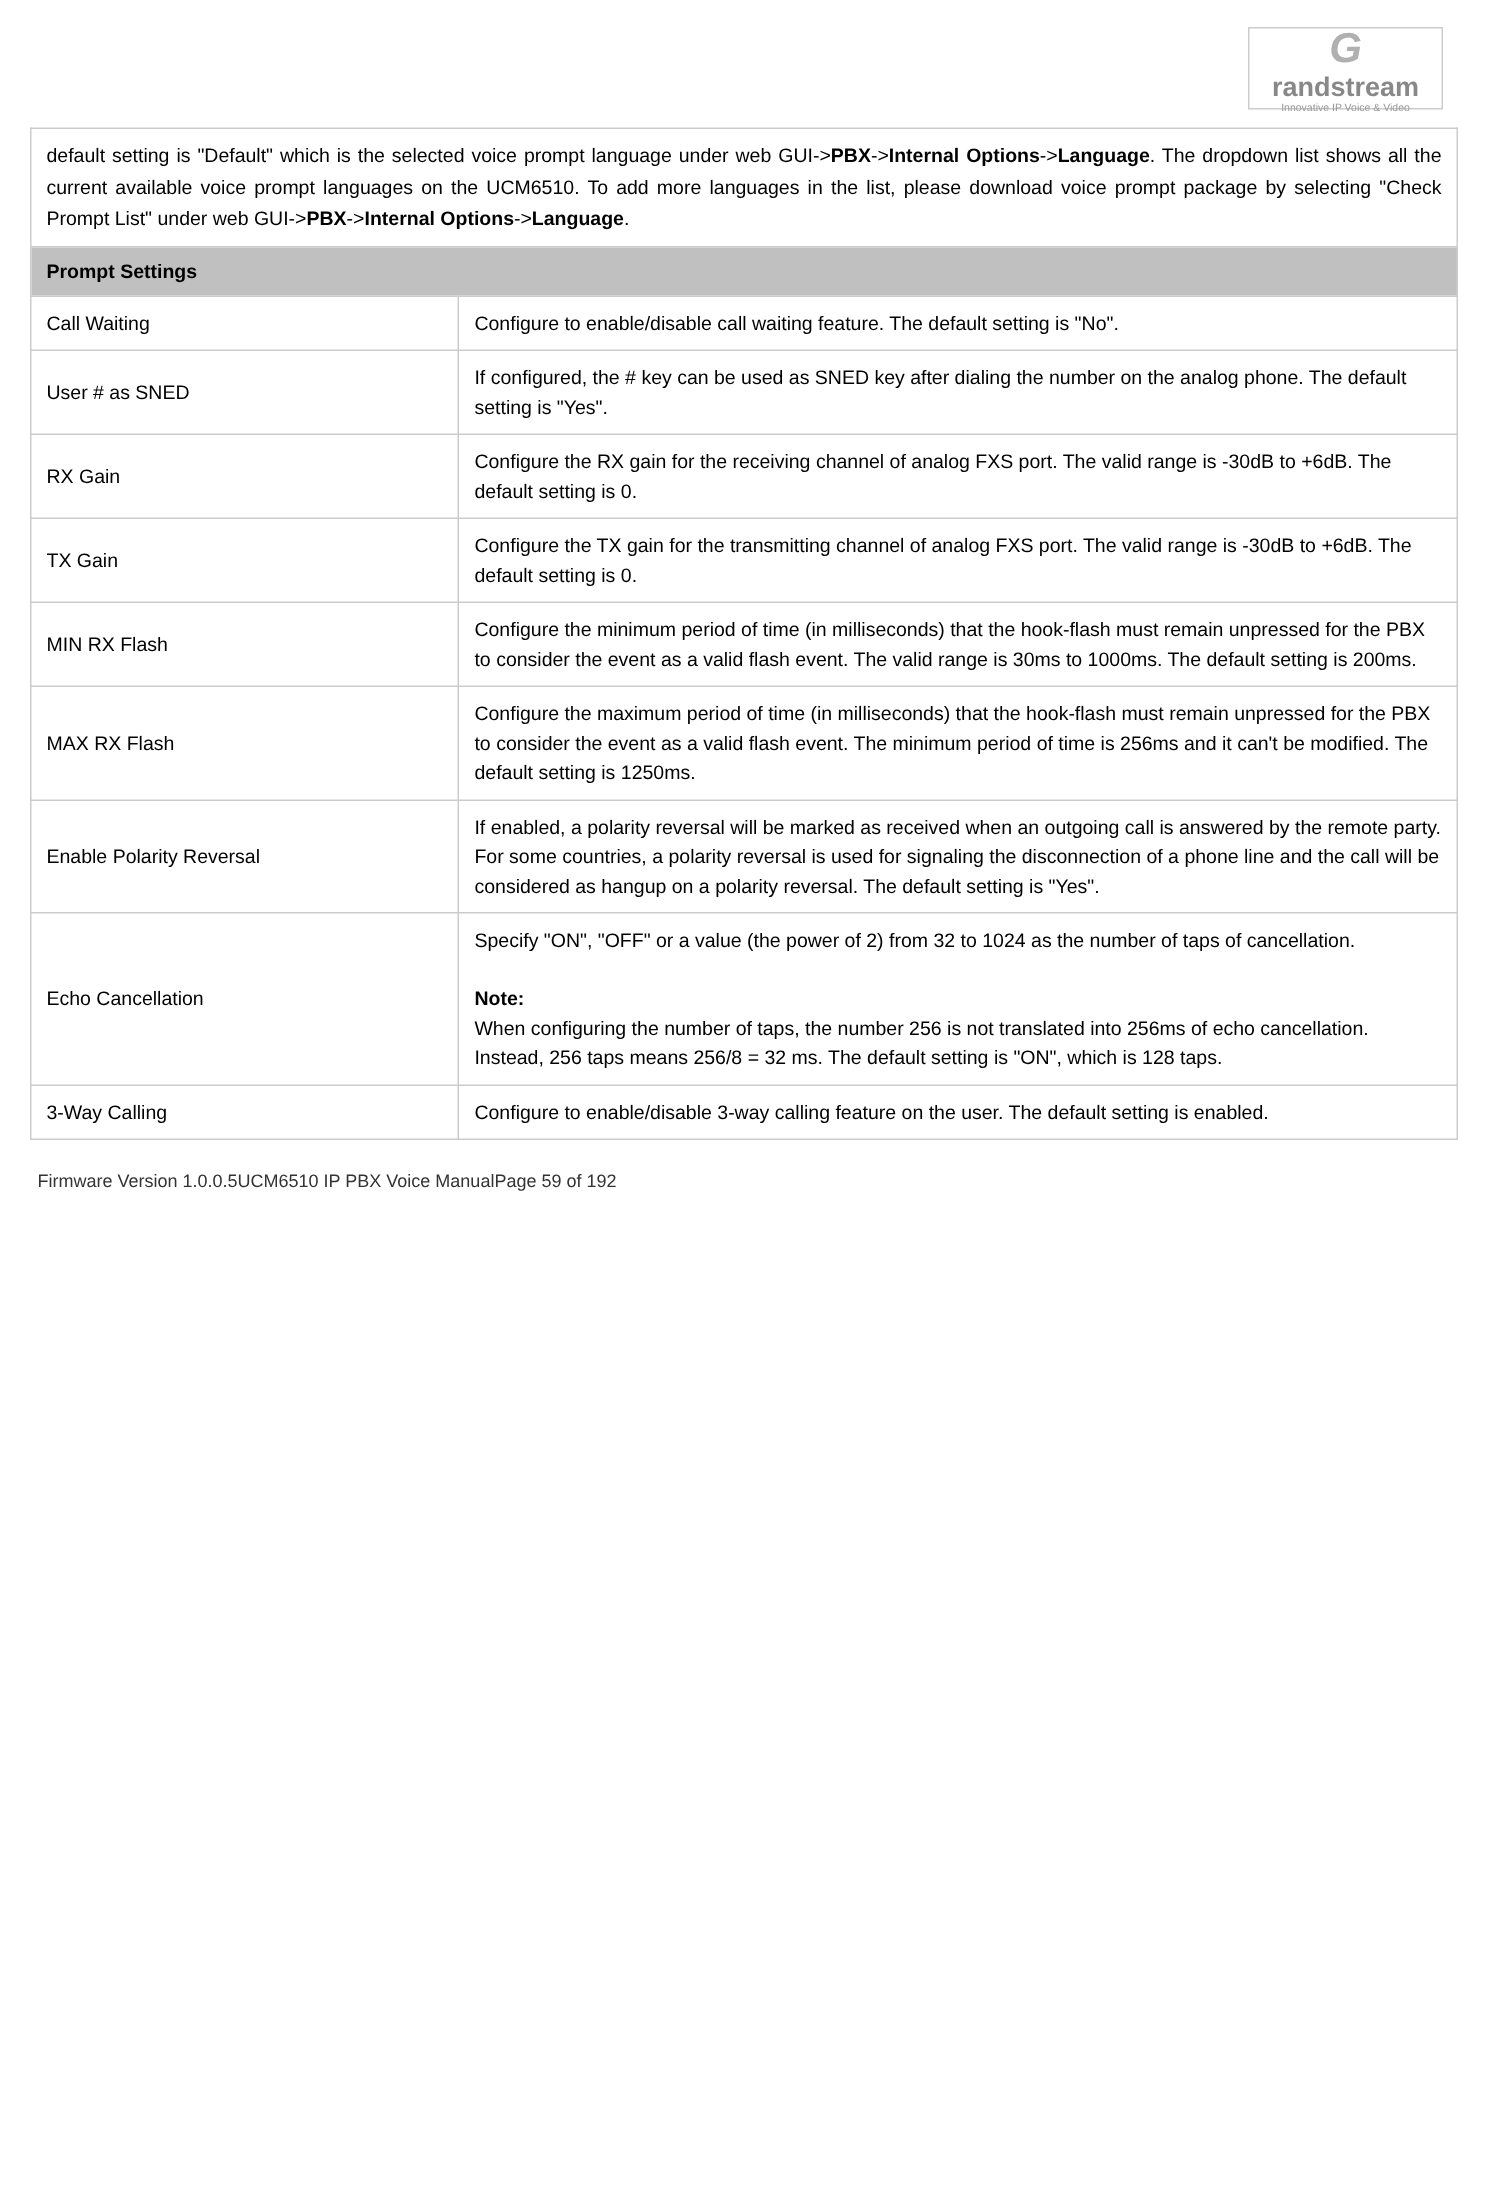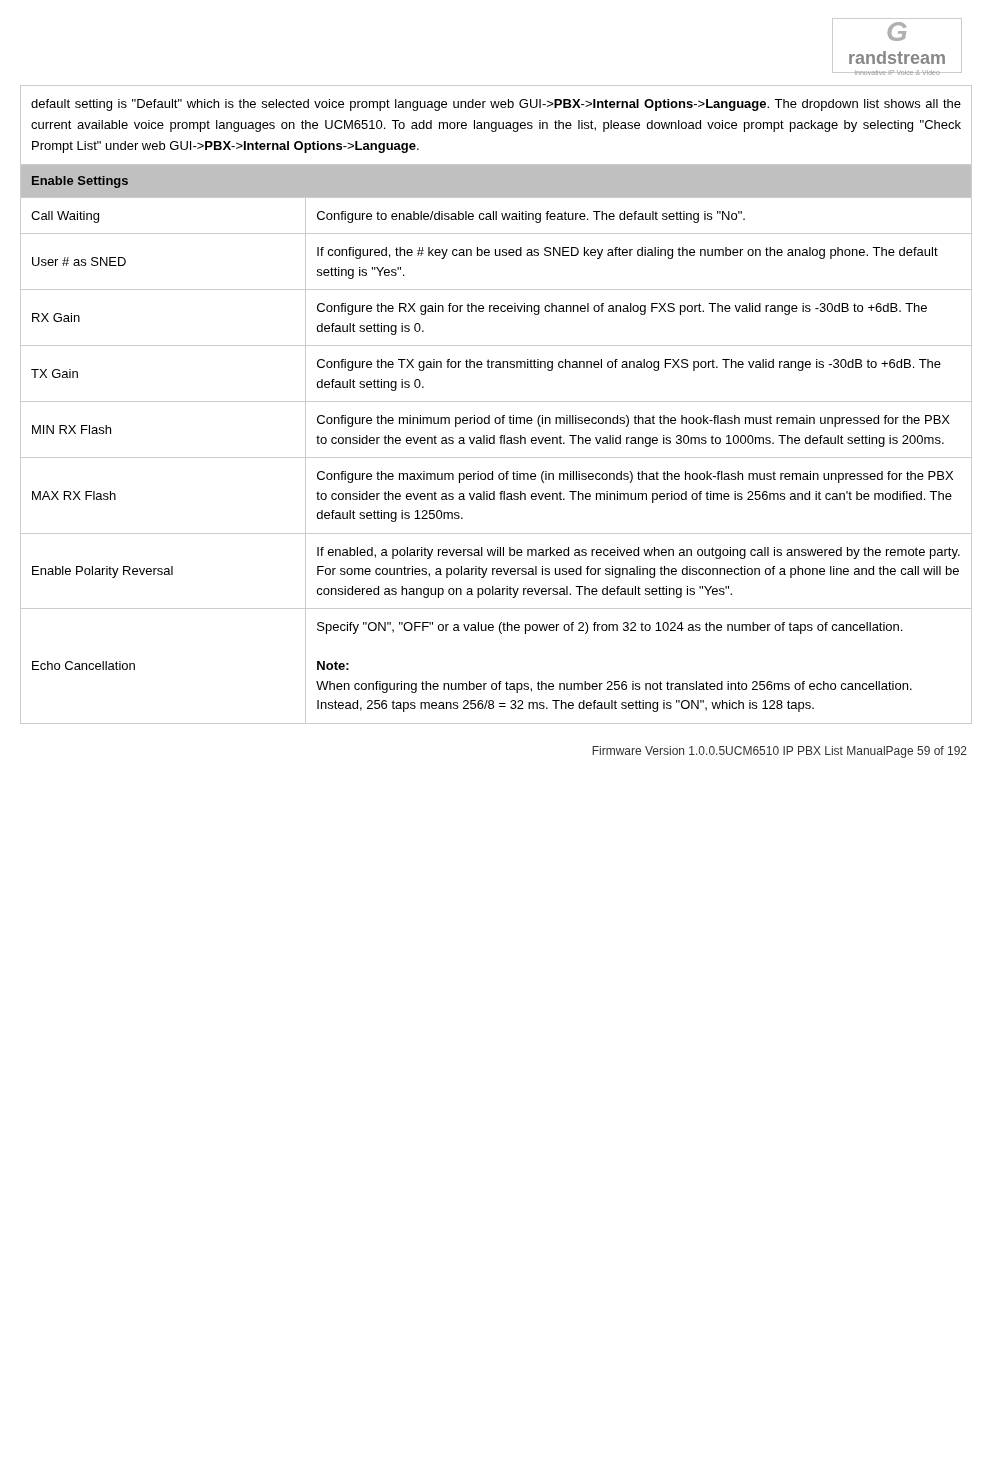--- a/index.html
+++ b/index.html
@@ -76,21 +76,21 @@
       font-weight: bold;
       font-size: 13px;
       padding: 6px 10px;
       color: #000;
     }
     .bold-text {
       font-weight: bold;
     }
     .footer {
       display: flex;
-      justify-content: flex-end;
+      justify-content: flex-start;
       margin-top: 20px;
       font-size: 12px;
       color: #333;
       padding: 0 5px;
     }
     .intro-row td {
       border: 1px solid #ccc;
     }
     .intro-cell {
       text-align: justify;
@@ -117,21 +117,21 @@
   <table>
 
     <tbody>
         <tr class="intro-row">
       <td colspan="2" class="intro-cell">
         <span>default setting is "Default" which is the selected voice prompt language under web GUI-&gt;</span><span class="bold-text">PBX</span><span>-&gt;</span><span class="bold-text">Internal Options</span><span>-&gt;</span><span class="bold-text">Language</span><span>. The dropdown list shows all the current available voice prompt languages on the UCM6510. To add more languages in the list, please download voice prompt package by selecting "Check Prompt List" under web GUI-&gt;</span><span class="bold-text">PBX</span><span>-&gt;</span><span class="bold-text">Internal Options</span><span>-&gt;</span><span class="bold-text">Language</span><span>.</span>
       </td>
     </tr>
 
     <tr class="section-header">
-      <td colspan="2">Enable Settings</td>
+      <td colspan="2">Prompt Settings</td>
     </tr>
 
     <tr>
       <td class="col-label">
         <span>Call Waiting</span>
       </td>
       <td class="col-desc">Configure to enable/disable call waiting feature. The default setting is "No".</td>
     </tr>
 
     <tr>
@@ -181,23 +181,29 @@
         <span>Echo Cancellation</span>
       </td>
       <td class="col-desc">
         <span>Specify "ON", "OFF" or a value (the power of 2) from 32 to 1024 as the number of taps of cancellation.</span>
         <br><br>
         <span class="note-bold">Note:</span><br>
         <span>When configuring the number of taps, the number 256 is not translated into 256ms of echo cancellation. Instead, 256 taps means 256/8 = 32 ms. The default setting is "ON", which is 128 taps.</span>
       </td>
     </tr>
 
+    <tr>
+      <td class="col-label">
+        <span>3-Way Calling</span>
+      </td>
+      <td class="col-desc">Configure to enable/disable 3-way calling feature on the user. The default setting is enabled.</td>
+    </tr>
 
   </tbody>
     </table>
 
   <div class="footer">
     <span>Firmware Version 1.0.0.5</span>
-    <span>UCM6510 IP PBX List Manual</span>
+    <span>UCM6510 IP PBX Voice Manual</span>
     <span>Page 59 of 192</span>
   </div>
 
 </div>
 
 </body></html>

